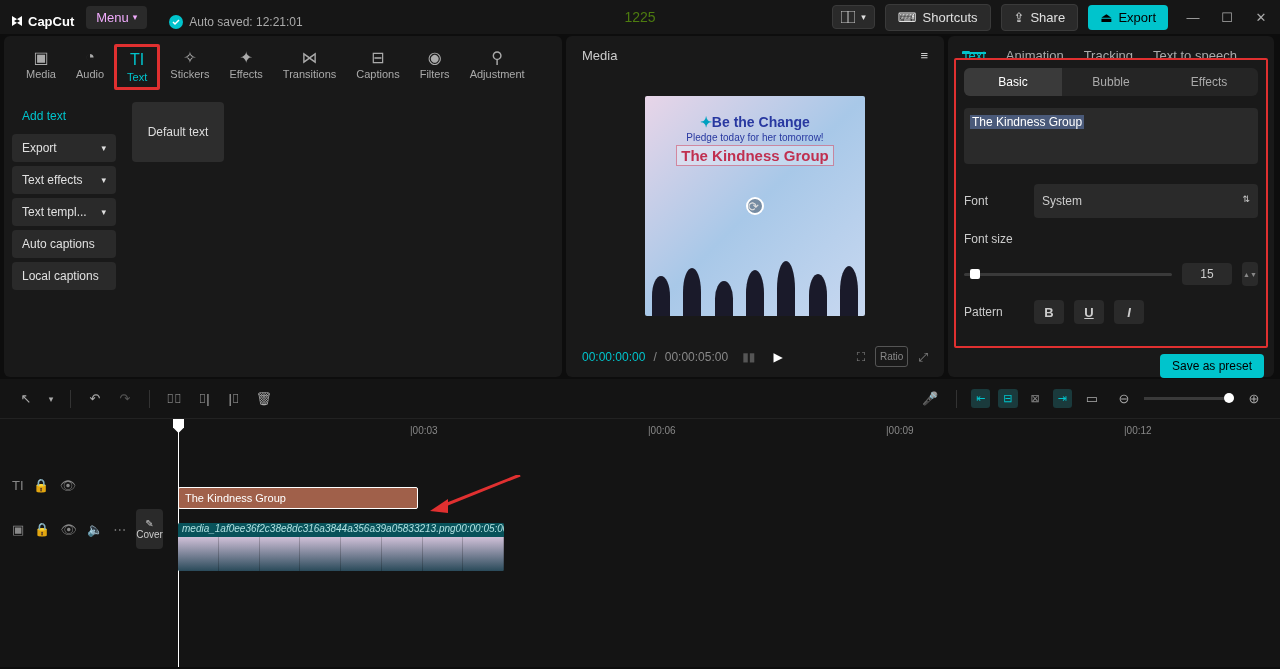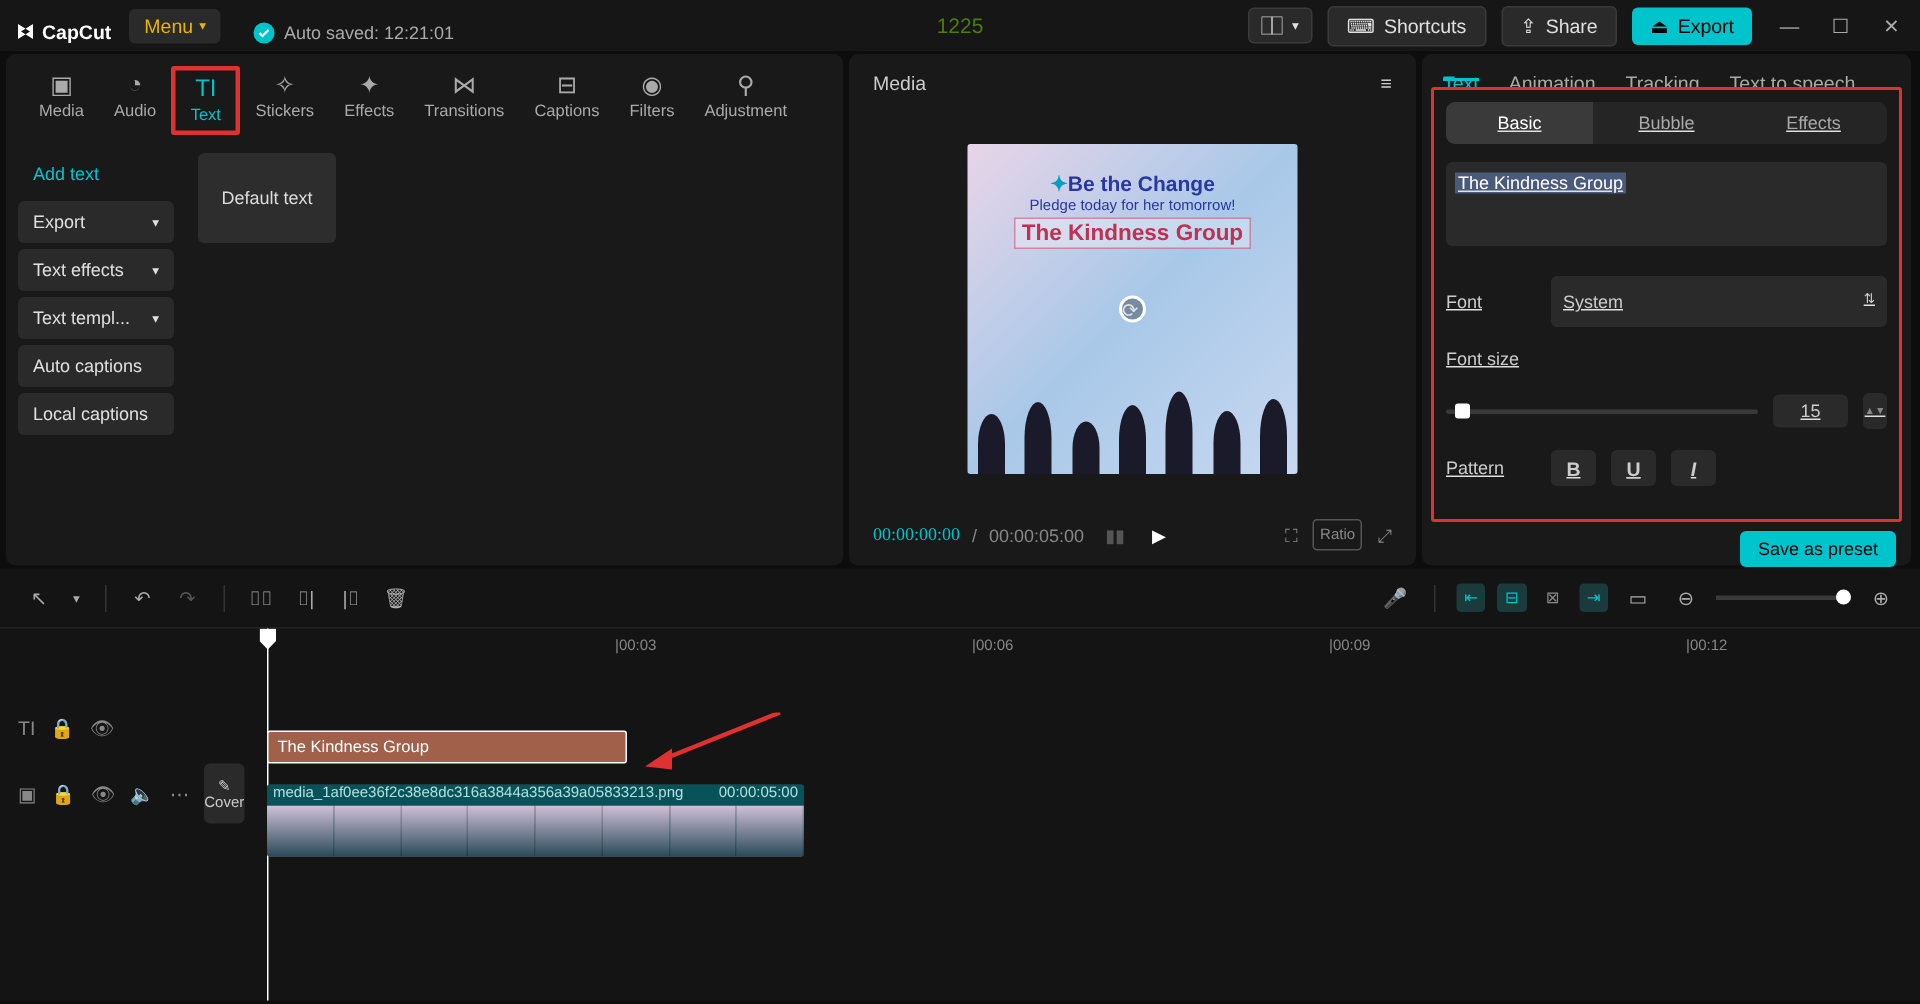--- a/index.html
+++ b/index.html
@@ -3,21 +3,21 @@
 <meta charset="utf-8">
 <style>
 * { margin: 0; padding: 0; box-sizing: border-box; font-family: -apple-system, BlinkMacSystemFont, "Segoe UI", sans-serif; }
 body { background: #0d0d0d; color: #e0e0e0; width: 1280px; height: 669px; overflow: hidden; font-size: 13px; }
 
 .titlebar { height: 34px; display: flex; align-items: center; padding: 0 10px; background: #161616; justify-content: space-between; }
 .titlebar-left { display: flex; align-items: flex-end; gap: 12px; }
 .titlebar-center { position: absolute; left: 50%; transform: translateX(-50%); color: #4d7c0f; font-weight: 500; font-size: 14px; }
 .titlebar-right { display: flex; align-items: center; gap: 10px; }
 .logo { display: flex; align-items: center; gap: 4px; color: #fff; font-weight: 600; font-size: 13px; }
-.menu-btn { background: #2a2a2a; padding: 4px 10px; border-radius: 4px; display: flex; align-items: center; gap: 4px; color: #eab308; }
+.menu-btn { background: #2a2a2a; padding: 4px 10px; border-radius: 4px; display: flex; align-items: center; gap: 4px; color: #f0abfc; }
 .auto-saved { display: flex; align-items: center; gap: 6px; color: #aaa; font-size: 12px; margin-left: 10px; }
 .check-circle { width: 14px; height: 14px; border-radius: 50%; background: #00c4cc; display: flex; align-items: center; justify-content: center; }
 .tb-btn { background: #2a2a2a; padding: 5px 12px; border-radius: 4px; display: flex; align-items: center; gap: 6px; color: #e0e0e0; font-size: 13px; border: 1px solid #3a3a3a;}
 .tb-btn.export { background: #00c4cc; color: #000; border: none; font-weight: 500;}
 .win-btn { width: 18px; height: 14px; display: flex; align-items: center; justify-content: center; color: #aaa; margin-left: 6px;}
 
 .main-area { display: flex; height: 345px; }
 .left-panel { width: 558px; background: #191919; border-radius: 6px; margin: 2px 0 2px 4px; display: flex; flex-direction: column; }
 .tabs-row { display: flex; padding: 8px 12px 4px; gap: 0; }
 .tab { display: flex; flex-direction: column; align-items: center; padding: 4px 10px; color: #aaa; font-size: 11px; gap: 2px; border-radius: 4px;}
@@ -36,27 +36,27 @@
 .player-header { padding: 12px 16px; display: flex; justify-content: space-between; align-items: center; color: #ccc; font-size: 13px;}
 .player-viewport { flex: 1; display: flex; align-items: center; justify-content: center; }
 .canvas { width: 220px; height: 220px; background: linear-gradient(135deg, #e8d5e8, #a8c8e8, #c8d8f0); border-radius: 2px; position: relative; overflow: hidden; display: flex; flex-direction: column; align-items: center; padding-top: 18px;}
 .canvas-title { color: #2838a0; font-weight: 700; font-size: 14px; }
 .canvas-sub { color: #2838a0; font-size: 10px; margin-top: 2px;}
 .canvas-text { color: #c03050; font-weight: 700; font-size: 15px; background: rgba(255,255,255,0.3); padding: 1px 4px; margin-top: 2px; border: 1px solid rgba(200,50,80,0.5);}
 .silhouettes { position: absolute; bottom: 0; left:0; right:0; height: 60px; display: flex; align-items: flex-end; justify-content: space-around;}
 .sil { width: 18px; background: #1a1a2a; border-radius: 50% 50% 0 0;}
 .rotate-handle { position: absolute; top: 50%; left: 50%; transform: translate(-50%,-50%); width: 18px; height: 18px; border: 2px solid #fff; border-radius: 50%; background: rgba(0,0,0,0.3);}
 .player-controls { padding: 10px 16px; display: flex; align-items: center; gap: 8px; color: #888; font-size: 12px;}
-.time-current { color: #00c4cc; font-family: Liberation Serif, serif; }
+.time-current { color: #00c4cc; }
 .pc-right { margin-left: auto; display: flex; gap: 10px; align-items: center;}
 
 .right-panel { width: 326px; background: #191919; border-radius: 6px; margin: 2px 4px 2px 0; display: flex; flex-direction: column; padding: 4px 0; }
 .rp-tabs { display: flex; padding: 8px 14px 10px; gap: 20px; font-size: 13px; color: #aaa; overflow: hidden;}
 .rp-tab.active { color: #00c4cc; border-bottom: 2px solid #00c4cc; padding-bottom: 4px;}
-.rp-highlight { border: 2px solid #e03030; margin: 0 6px 6px; padding: 8px; border-radius: 2px; flex: 1; text-decoration: underline;}
+.rp-highlight { border: 2px solid #e03030; margin: 0 6px 6px; padding: 8px; border-radius: 2px; flex: 1;}
 .sub-tabs { display: flex; background: #252525; border-radius: 6px; overflow: hidden; margin-bottom: 12px;}
 .sub-tab { flex:1; text-align: center; padding: 7px; font-size: 12px; color: #aaa;}
 .sub-tab.active { background: #3a3a3a; color: #fff;}
 .text-input { background: #2a2a2a; border-radius: 4px; padding: 6px; height: 56px; margin-bottom: 20px;}
 .text-input-sel { background: #4a5a7a; color: #fff; padding: 0 2px; font-size: 12px;}
 .prop-row { display: flex; align-items: center; margin-bottom: 14px; gap: 10px; font-size: 12px; color: #ccc;}
 .prop-label { width: 60px;}
 .select-box { flex: 1; background: #2a2a2a; border-radius: 4px; padding: 10px 8px; display: flex; justify-content: space-between; align-items: flex-start; font-size: 12px;}
 .slider-track { flex: 1; height: 3px; background: #3a3a3a; position: relative; border-radius: 2px;}
 .slider-thumb { position: absolute; left: 3%; top: -4px; width: 10px; height: 10px; background: #fff; border-radius: 2px;}
@@ -81,21 +81,21 @@
 .tl-track-head.media { height: 56px; }
 .cover-btn { width: 34px; height: 40px; background: #2a2a2a; border-radius: 4px; display: flex; flex-direction: column; align-items: center; justify-content: center; font-size: 10px; color: #ccc; margin-left: auto; margin-right: 6px;}
 .tl-tracks { flex: 1; position: relative;}
 .ruler { height: 24px; display: flex; position: relative; color: #888; font-size: 10px;}
 .ruler-mark { position: absolute; top: 6px;}
 .playhead-line { position: absolute; left: 48px; top: 0; bottom: 0; width: 1px; background: #fff;}
 .playhead-head { position: absolute; left: 43px; top: 0; width: 11px; height: 14px; background: #fff; clip-path: polygon(0 0, 100% 0, 100% 60%, 50% 100%, 0 60%);}
 .track-row { height: 30px; position: relative; margin-top: 44px;}
 .text-clip { position: absolute; left: 48px; width: 240px; height: 22px; background: #a0604a; border: 1px solid #fff; border-radius: 2px; display: flex; align-items: center; padding: 0 6px; font-size: 11px; color: #fff;}
 .media-track { height: 50px; position: relative; margin-top: 6px;}
-.media-clip { position: absolute; left: 48px; width: 358px; height: 48px; background: #2a5a5c; border-radius: 2px; overflow: hidden;}
+.media-clip { position: absolute; left: 48px; width: 326px; height: 48px; background: #2a5a5c; border-radius: 2px; overflow: hidden; font-style: italic;}
 .media-label { position: absolute; top: 0; left: 0; right: 0; height: 14px; background: rgba(0,80,90,0.8); font-size: 10px; color: #b0e0e0; padding: 0 4px; display: flex; justify-content: space-between; white-space: nowrap; overflow: hidden;}
 .thumbs { position: absolute; top: 14px; left: 0; right: 0; bottom: 0; display: flex;}
 .thumb { flex: 1; background: linear-gradient(#d0c0d8, #2a4a5a); border-right: 1px solid rgba(0,0,0,0.2);}
 .red-arrow { position: absolute; left: 300px; top: 56px; color: #e03030;}
 
 svg { display: block; }
 .chev { font-size: 9px; }
 </style>
 </head>
 <body>

